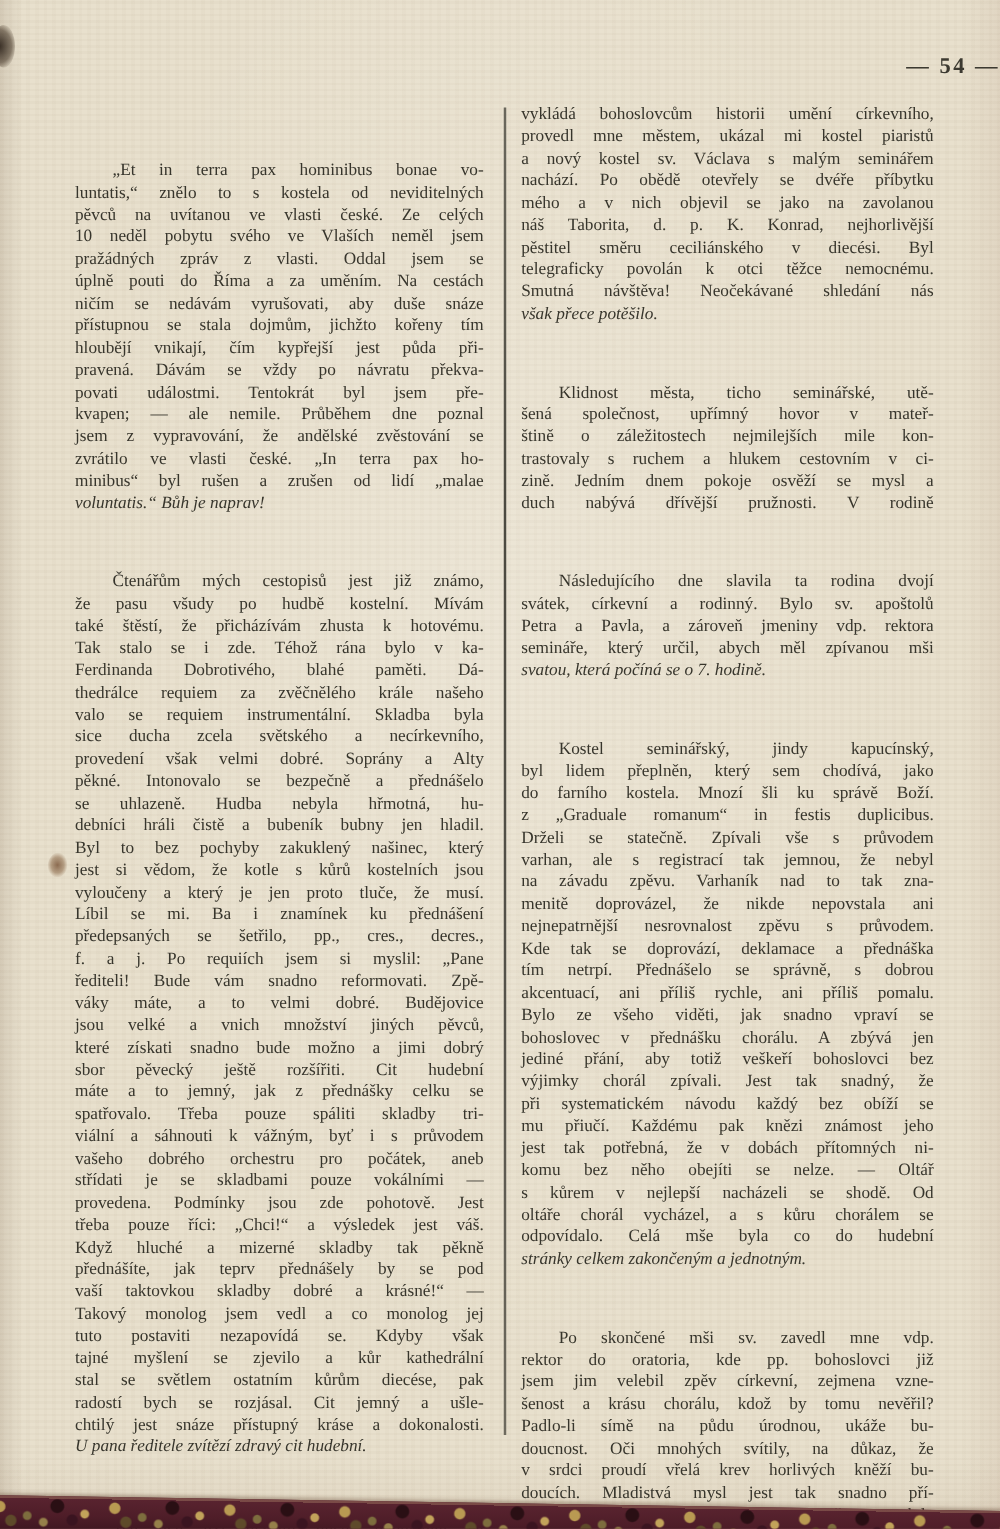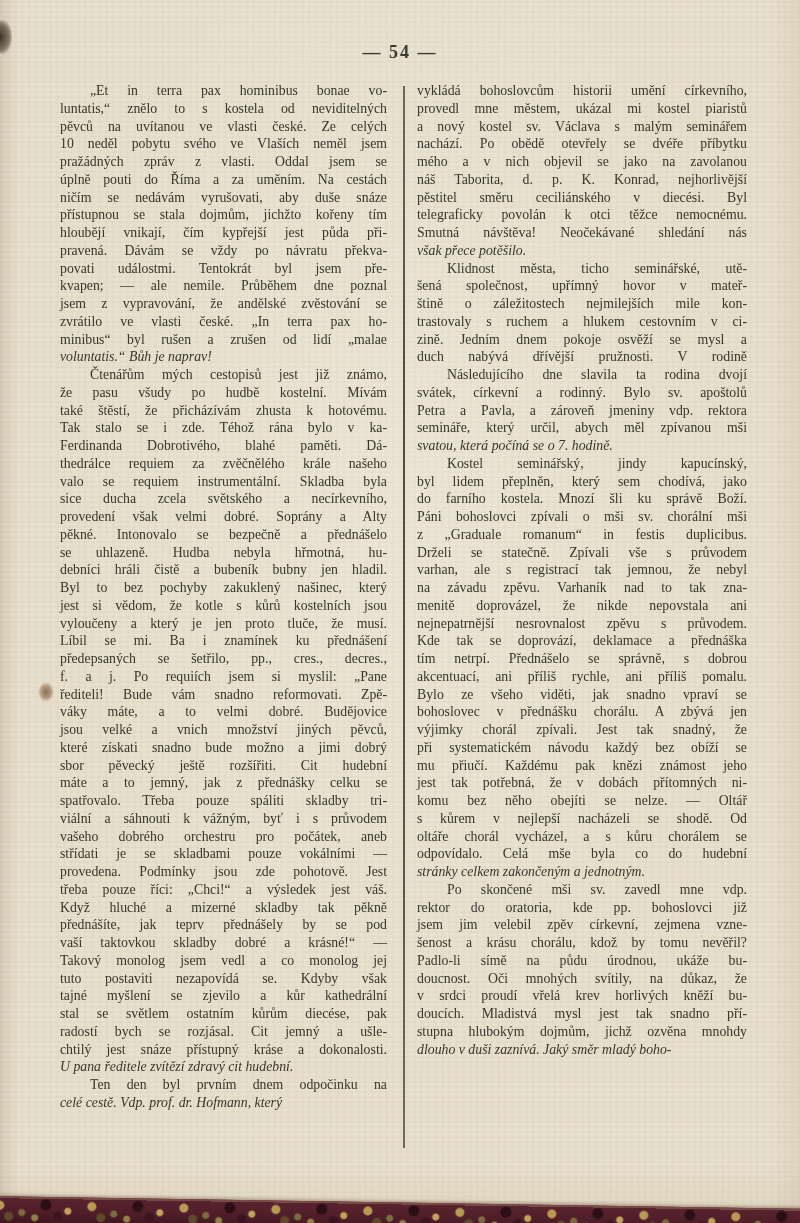--- a/index.html
+++ b/index.html
@@ -14,36 +14,36 @@
     background:
       radial-gradient(ellipse at 50% 40%, rgba(255,255,255,0.18) 0%, rgba(255,255,255,0) 60%),
       linear-gradient(90deg, rgba(120,100,80,0.16) 0, rgba(120,100,80,0) 18px),
       linear-gradient(270deg, rgba(160,120,100,0.10) 0, rgba(160,120,100,0) 30px),
       linear-gradient(0deg, rgba(150,120,90,0.10) 0, rgba(150,120,90,0) 60px),
       repeating-linear-gradient(0deg, rgba(140,120,90,0.045) 0 2px, rgba(0,0,0,0) 2px 5px),
       repeating-linear-gradient(90deg, rgba(150,130,100,0.035) 0 3px, rgba(0,0,0,0) 3px 7px);
   }
   .page-number{
     position:absolute;top:42px;left:0;width:100%;
-    text-align:center;font-size:18px;font-weight:bold;
+    text-align:right;font-size:18px;font-weight:bold;
     color:#3c3a31;letter-spacing:2px;
   }
   .column{
     position:absolute;top:82px;
     font-size:13.8px;line-height:17.75px;color:#37352c;
   }
   .col-left{left:60px;width:327px;}
   .col-right{left:417px;width:330px;}
   .divider{
     position:absolute;left:403px;top:86px;height:1062px;width:1.6px;
     background:linear-gradient(180deg,#6a675c, #4b4940 30%, #55524a 70%, #6e6a5e);
   }
   .line{text-align:justify;text-align-last:justify;white-space:normal;}
   .line.last{text-align-last:left;font-style:italic;}
-  .line.indent{text-indent:30px;}
+  .line.indent{text-indent:30px;margin-top:45px;}
   
   .stain{
     position:absolute;left:38px;top:682px;width:16px;height:20px;
     background:radial-gradient(ellipse at 50% 50%, rgba(110,70,40,0.75) 0%, rgba(120,80,45,0.45) 45%, rgba(120,80,45,0) 72%);
     border-radius:60% 40% 55% 45%;
   }
   
   .corner-mark{
     position:absolute;left:-6px;top:20px;width:18px;height:34px;
     background:radial-gradient(ellipse at 30% 50%, rgba(40,30,22,0.9) 0%, rgba(60,45,30,0.55) 55%, rgba(60,45,30,0) 80%);
@@ -155,32 +155,32 @@
     <div class="line">zině. Jedním dnem pokoje osvěží se mysl a</div>
     <div class="line">duch nabývá dřívější pružnosti. V rodině</div>
     <div class="line indent">Následujícího dne slavila ta rodina dvojí</div>
     <div class="line">svátek, církevní a rodinný. Bylo sv. apoštolů</div>
     <div class="line">Petra a Pavla, a zároveň jmeniny vdp. rektora</div>
     <div class="line">semináře, který určil, abych měl zpívanou mši</div>
     <div class="line last">svatou, která počíná se o 7. hodině.</div>
     <div class="line indent">Kostel seminářský, jindy kapucínský,</div>
     <div class="line">byl lidem přeplněn, který sem chodívá, jako</div>
     <div class="line">do farního kostela. Mnozí šli ku správě Boží.</div>
-    <div class="line">Páni bohoslovci zpívali o mši sv. chorální mši</div>
     <div class="line">z „Graduale romanum“ in festis duplicibus.</div>
     <div class="line">Drželi se statečně. Zpívali vše s průvodem</div>
     <div class="line">varhan, ale s registrací tak jemnou, že nebyl</div>
     <div class="line">na závadu zpěvu. Varhaník nad to tak zna-</div>
     <div class="line">menitě doprovázel, že nikde nepovstala ani</div>
     <div class="line">nejnepatrnější nesrovnalost zpěvu s průvodem.</div>
     <div class="line">Kde tak se doprovází, deklamace a přednáška</div>
     <div class="line">tím netrpí. Přednášelo se správně, s dobrou</div>
     <div class="line">akcentuací, ani příliš rychle, ani příliš pomalu.</div>
     <div class="line">Bylo ze všeho viděti, jak snadno vpraví se</div>
     <div class="line">bohoslovec v přednášku chorálu. A zbývá jen</div>
+    <div class="line">jediné přání, aby totiž veškeří bohoslovci bez</div>
     <div class="line">výjimky chorál zpívali. Jest tak snadný, že</div>
     <div class="line">při systematickém návodu každý bez obíží se</div>
     <div class="line">mu přiučí. Každému pak knězi známost jeho</div>
     <div class="line">jest tak potřebná, že v dobách přítomných ni-</div>
     <div class="line">komu bez něho obejíti se nelze. — Oltář</div>
     <div class="line">s kůrem v nejlepší nacházeli se shodě. Od</div>
     <div class="line">oltáře chorál vycházel, a s kůru chorálem se</div>
     <div class="line">odpovídalo. Celá mše byla co do hudební</div>
     <div class="line last">stránky celkem zakončeným a jednotným.</div>
     <div class="line indent">Po skončené mši sv. zavedl mne vdp.</div>

